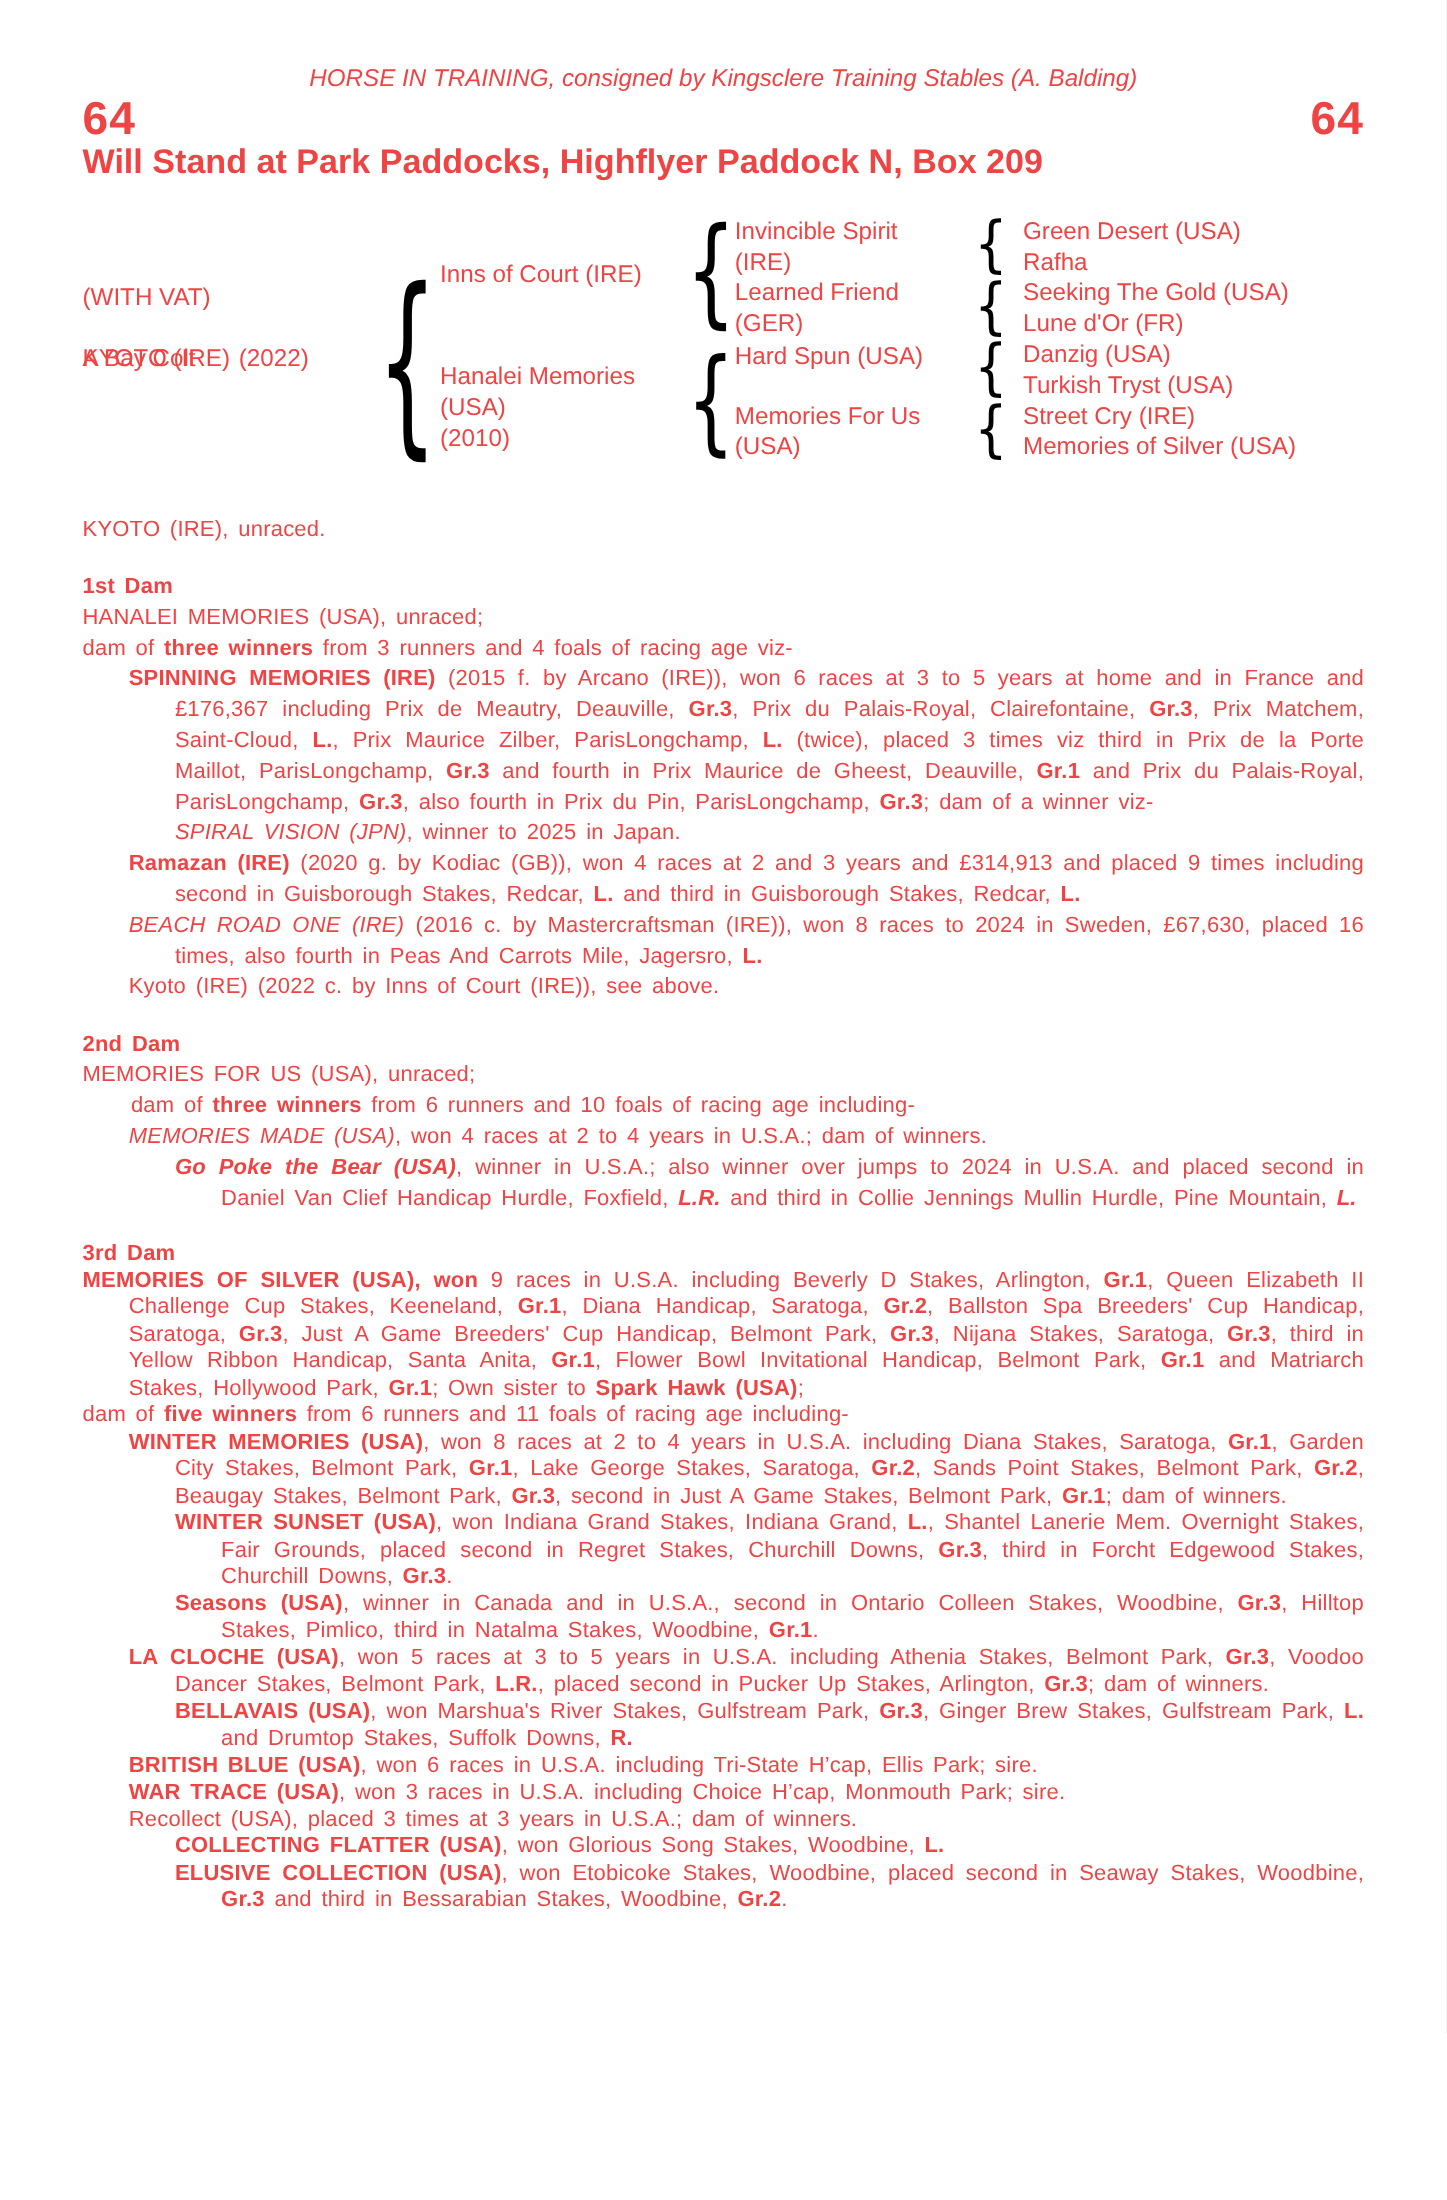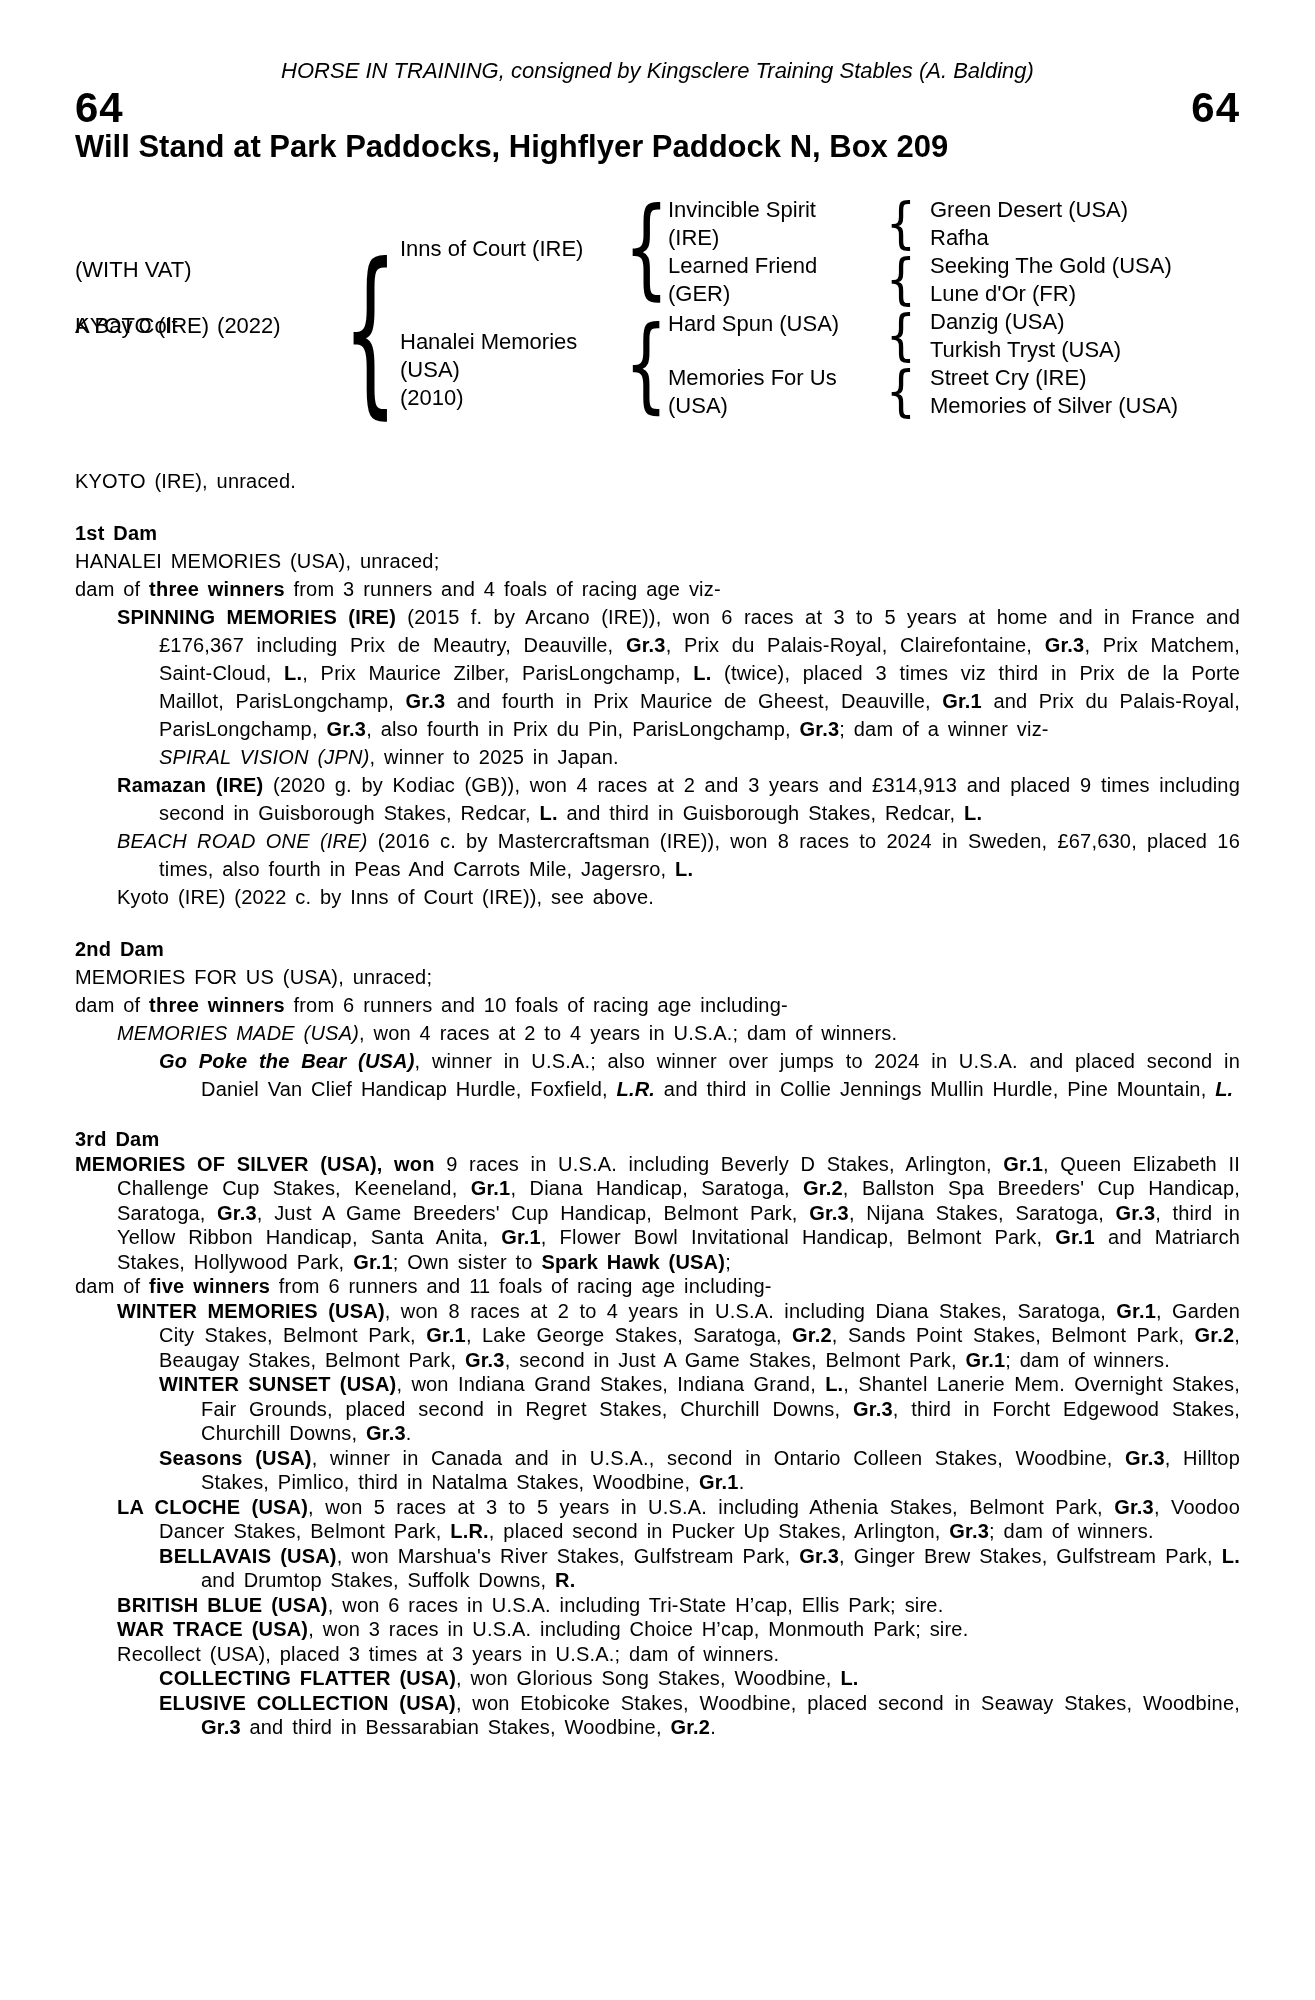--- a/index.html
+++ b/index.html
@@ -1,16 +1,16 @@
 <!DOCTYPE html>
 <html><head>
 <meta charset="utf-8">
 <style>
   html,body{margin:0;padding:0;background:#e8e8e8}
-  .page{position:relative;width:1315px;height:2000px;margin:0 auto;background:#ffffff;color:#000000;
+  .page{position:relative;width:1315px;height:2000px;margin:0 auto;background:#ffffff;color:#ef4444;
         font-family:"Liberation Sans","DejaVu Sans",sans-serif;overflow:hidden}
   .header-note{position:absolute;top:58px;left:0;width:100%;text-align:center;
                font-size:22px;font-style:italic}
   .lot{position:absolute;top:84px;font-size:42px;font-weight:700;letter-spacing:1px}
   .lot-left{left:75px}
   .lot-right{right:75px}
   .stand-line{position:absolute;top:129px;left:75px;font-size:31px;font-weight:700}
 
   .pedigree{position:absolute;top:160px;left:0;width:1315px;height:295px;
             font-size:22px;line-height:28px}
@@ -92,21 +92,21 @@
       <p class="bp sec1" style="padding-left: 0px; text-indent: 0px;"><span class="s-n">HANALEI MEMORIES (USA), unraced;</span></p>
       <p class="bp sec1" style="padding-left: 0px; text-indent: 0px;"><span class="s-n">dam of </span><span class="s-b">three winners</span><span class="s-n"> from 3 runners and 4 foals of racing age viz-</span></p>
       <p class="bp sec1 just" style="padding-left: 84px; text-indent: -42px;"><span class="s-b">SPINNING MEMORIES (IRE)</span><span class="s-n"> (2015 f. by Arcano (IRE)), won 6 races at 3 to 5 years at home and in France and £176,367 including Prix de Meautry, Deauville, </span><span class="s-b">Gr.3</span><span class="s-n">, Prix du Palais-Royal, Clairefontaine, </span><span class="s-b">Gr.3</span><span class="s-n">, Prix Matchem, Saint-Cloud, </span><span class="s-b">L.</span><span class="s-n">, Prix Maurice Zilber, ParisLongchamp, </span><span class="s-b">L.</span><span class="s-n"> (twice), placed 3 times viz third in Prix de la Porte Maillot, ParisLongchamp, </span><span class="s-b">Gr.3</span><span class="s-n"> and fourth in Prix Maurice de Gheest, Deauville, </span><span class="s-b">Gr.1</span><span class="s-n"> and Prix du Palais-Royal, ParisLongchamp, </span><span class="s-b">Gr.3</span><span class="s-n">, also fourth in Prix du Pin, ParisLongchamp, </span><span class="s-b">Gr.3</span><span class="s-n">; dam of a winner viz-</span></p>
       <p class="bp sec1" style="padding-left: 84px; text-indent: 0px;"><span class="s-i">SPIRAL VISION (JPN)</span><span class="s-n">, winner to 2025 in Japan.</span></p>
       <p class="bp sec1 just" style="padding-left: 84px; text-indent: -42px;"><span class="s-b">Ramazan (IRE)</span><span class="s-n"> (2020 g. by Kodiac (GB)), won 4 races at 2 and 3 years and £314,913 and placed 9 times including second in Guisborough Stakes, Redcar, </span><span class="s-b">L.</span><span class="s-n"> and third in Guisborough Stakes, Redcar, </span><span class="s-b">L.</span></p>
       <p class="bp sec1 just" style="padding-left: 84px; text-indent: -42px;"><span class="s-i">BEACH ROAD ONE (IRE)</span><span class="s-n"> (2016 c. by Mastercraftsman (IRE)), won 8 races to 2024 in Sweden, £67,630, placed 16 times, also fourth in Peas And Carrots Mile, Jagersro, </span><span class="s-b">L.</span></p>
       <p class="bp sec1" style="padding-left: 84px; text-indent: -42px;"><span class="s-n">Kyoto (IRE) (2022 c. by Inns of Court (IRE)), see above.</span></p>
       <div class="gap"></div>
       <p class="bp sec2" style="padding-left: 0px; text-indent: 0px;"><span class="s-b">2nd Dam</span></p>
       <p class="bp sec2" style="padding-left: 0px; text-indent: 0px;"><span class="s-n">MEMORIES FOR US (USA), unraced;</span></p>
-      <p class="bp sec2" style="padding-left: 0px; text-indent: 0px;"><span class="s-n">dam of </span><span class="s-b">three winners</span><span class="s-n"> from 6 runners and 10 foals of racing age including-</span></p>
+      <p class="bp sec2" style="padding-left: 0px; text-indent: 0px; margin-left: 44px;"><span class="s-n">dam of </span><span class="s-b">three winners</span><span class="s-n"> from 6 runners and 10 foals of racing age including-</span></p>
       <p class="bp sec2" style="padding-left: 84px; text-indent: -42px;"><span class="s-i">MEMORIES MADE (USA)</span><span class="s-n">, won 4 races at 2 to 4 years in U.S.A.; dam of winners.</span></p>
       <p class="bp sec2 just" style="padding-left: 126px; text-indent: -42px;"><span class="s-bi">Go Poke the Bear (USA)</span><span class="s-n">, winner in U.S.A.; also winner over jumps to 2024 in U.S.A. and placed second in Daniel Van Clief Handicap Hurdle, Foxfield, </span><span class="s-bi">L.R.</span><span class="s-n"> and third in Collie Jennings Mullin Hurdle, Pine Mountain, </span><span class="s-bi">L.</span></p>
       <div class="gap"></div>
       <p class="bp sec3" style="padding-left: 0px; text-indent: 0px;"><span class="s-b">3rd Dam</span></p>
       <p class="bp sec3 just" style="padding-left: 42px; text-indent: -42px;"><span class="s-b">MEMORIES OF SILVER (USA), won</span><span class="s-n"> 9 races in U.S.A. including Beverly D Stakes, Arlington, </span><span class="s-b">Gr.1</span><span class="s-n">, Queen Elizabeth II Challenge Cup Stakes, Keeneland, </span><span class="s-b">Gr.1</span><span class="s-n">, Diana Handicap, Saratoga, </span><span class="s-b">Gr.2</span><span class="s-n">, Ballston Spa Breeders' Cup Handicap, Saratoga, </span><span class="s-b">Gr.3</span><span class="s-n">, Just A Game Breeders' Cup Handicap, Belmont Park, </span><span class="s-b">Gr.3</span><span class="s-n">, Nijana Stakes, Saratoga, </span><span class="s-b">Gr.3</span><span class="s-n">, third in Yellow Ribbon Handicap, Santa Anita, </span><span class="s-b">Gr.1</span><span class="s-n">, Flower Bowl Invitational Handicap, Belmont Park, </span><span class="s-b">Gr.1</span><span class="s-n"> and Matriarch Stakes, Hollywood Park, </span><span class="s-b">Gr.1</span><span class="s-n">; Own sister to </span><span class="s-b">Spark Hawk (USA)</span><span class="s-n">;</span></p>
       <p class="bp sec3" style="padding-left: 0px; text-indent: 0px;"><span class="s-n">dam of </span><span class="s-b">five winners</span><span class="s-n"> from 6 runners and 11 foals of racing age including-</span></p>
       <p class="bp sec3 just" style="padding-left: 84px; text-indent: -42px;"><span class="s-b">WINTER MEMORIES (USA)</span><span class="s-n">, won 8 races at 2 to 4 years in U.S.A. including Diana Stakes, Saratoga, </span><span class="s-b">Gr.1</span><span class="s-n">, Garden City Stakes, Belmont Park, </span><span class="s-b">Gr.1</span><span class="s-n">, Lake George Stakes, Saratoga, </span><span class="s-b">Gr.2</span><span class="s-n">, Sands Point Stakes, Belmont Park, </span><span class="s-b">Gr.2</span><span class="s-n">, Beaugay Stakes, Belmont Park, </span><span class="s-b">Gr.3</span><span class="s-n">, second in Just A Game Stakes, Belmont Park, </span><span class="s-b">Gr.1</span><span class="s-n">; dam of winners.</span></p>
       <p class="bp sec3 just" style="padding-left: 126px; text-indent: -42px;"><span class="s-b">WINTER SUNSET (USA)</span><span class="s-n">, won Indiana Grand Stakes, Indiana Grand, </span><span class="s-b">L.</span><span class="s-n">, Shantel Lanerie Mem. Overnight Stakes, Fair Grounds, placed second in Regret Stakes, Churchill Downs, </span><span class="s-b">Gr.3</span><span class="s-n">, third in Forcht Edgewood Stakes, Churchill Downs, </span><span class="s-b">Gr.3</span><span class="s-n">.</span></p>
       <p class="bp sec3 just" style="padding-left: 126px; text-indent: -42px;"><span class="s-b">Seasons (USA)</span><span class="s-n">, winner in Canada and in U.S.A., second in Ontario Colleen Stakes, Woodbine, </span><span class="s-b">Gr.3</span><span class="s-n">, Hilltop Stakes, Pimlico, third in Natalma Stakes, Woodbine, </span><span class="s-b">Gr.1</span><span class="s-n">.</span></p>
       <p class="bp sec3 just" style="padding-left: 84px; text-indent: -42px;"><span class="s-b">LA CLOCHE (USA)</span><span class="s-n">, won 5 races at 3 to 5 years in U.S.A. including Athenia Stakes, Belmont Park, </span><span class="s-b">Gr.3</span><span class="s-n">, Voodoo Dancer Stakes, Belmont Park, </span><span class="s-b">L.R.</span><span class="s-n">, placed second in Pucker Up Stakes, Arlington, </span><span class="s-b">Gr.3</span><span class="s-n">; dam of winners.</span></p>

